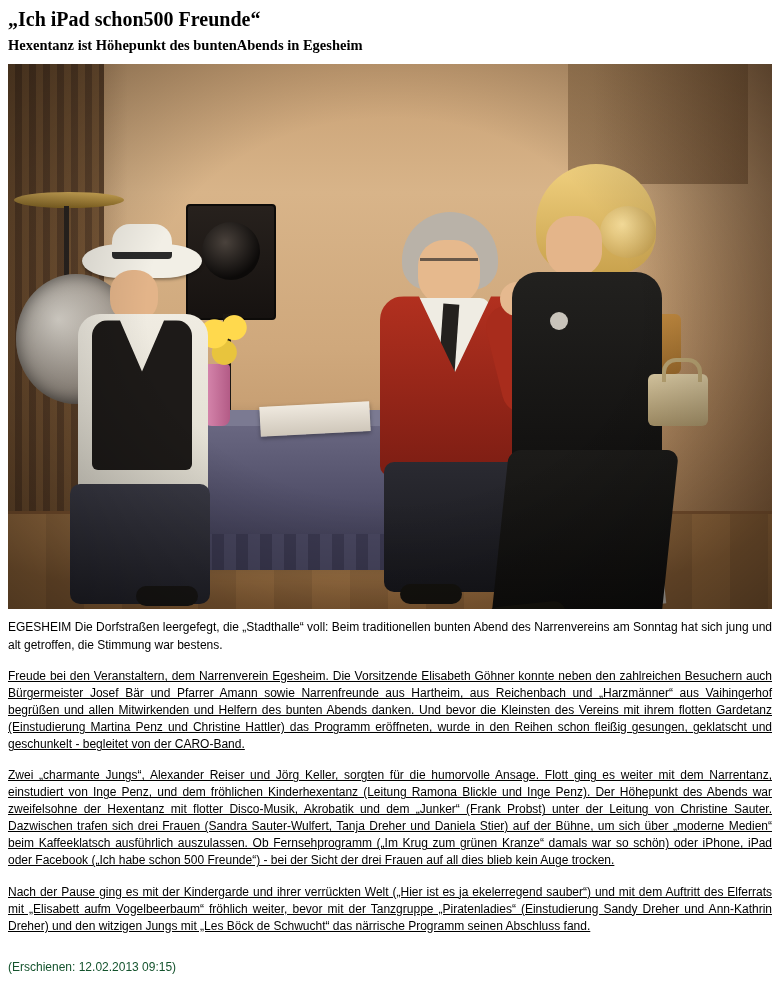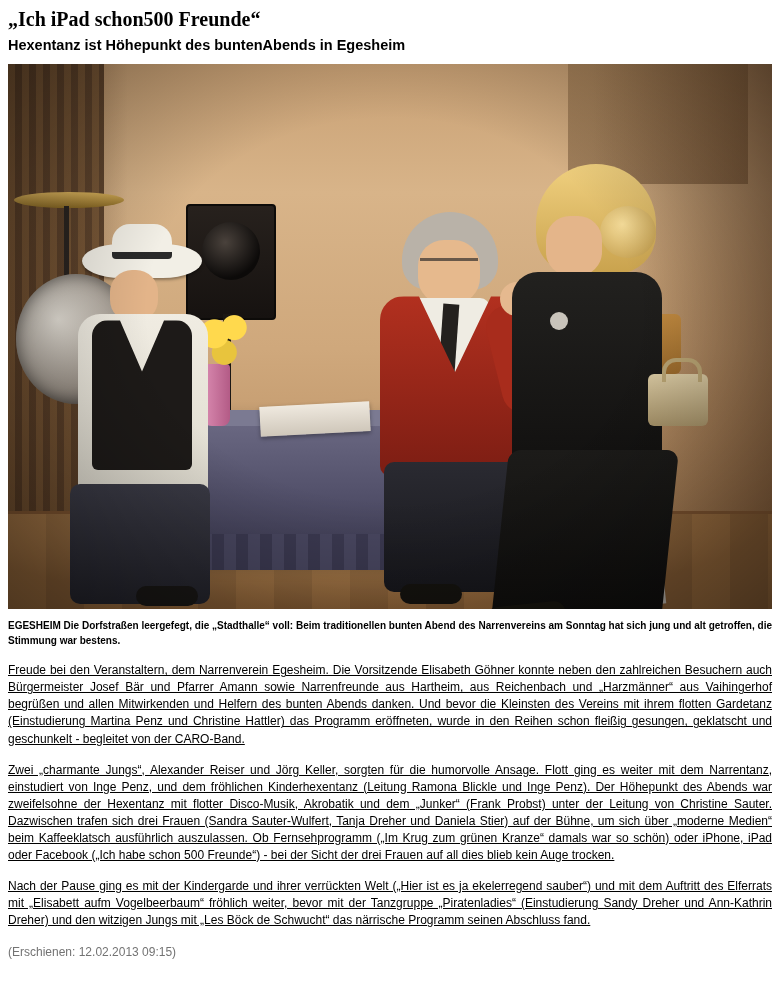--- a/index.html
+++ b/index.html
@@ -20,21 +20,21 @@
   }
   .headline {
     font-family: "Liberation Serif", serif;
     font-size: 20px;
     font-weight: bold;
     line-height: 1.15;
     margin: 2px 0 6px 0;
     letter-spacing: 0px;
   }
   .subhead {
-    font-family: Liberation Sans, sans-serif;
+    font-family: Liberation Serif, serif;
     font-size: 14.5px;
     font-weight: bold;
     line-height: 1.2;
     margin: 0 0 10px 0;
   }
   .photo-wrap {
     width: 764px;
     height: 545px;
     margin: 0 0 10px 0;
     position: relative;
@@ -280,37 +280,37 @@
     background: radial-gradient(ellipse at 50% 45%, rgba(0,0,0,0) 45%, rgba(0,0,0,0.45) 100%);
     pointer-events: none;
   }
   
   .byline {
     font-size: 12.5px;
     font-weight: bold;
     margin: 6px 0 14px 0;
   }
   .lead {
-    font-size: 10px;
-    font-weight: bold;
+    font-size: 12px;
+    font-weight: normal;
     line-height: 1.45;
     text-align: justify;
     margin: 0 0 14px 0;
   }
   p.body-text {
     font-size: 12px;
     line-height: 1.42;
     text-align: justify;
     margin: 0 0 14px 0;
     text-decoration: underline;
   }
   .published {
     font-size: 12px;
-    margin: 16px 0 4px 0;
-    color: #737373;
+    margin: 25px 0 4px 0;
+    color: #14532d;
   }
 </style>
 </head>
 <body>
 
 <div class="page">
 
   <h1 class="headline">„Ich iPad schon500 Freunde“</h1>
 
   <h2 class="subhead">Hexentanz ist Höhepunkt des buntenAbends in Egesheim</h2>

